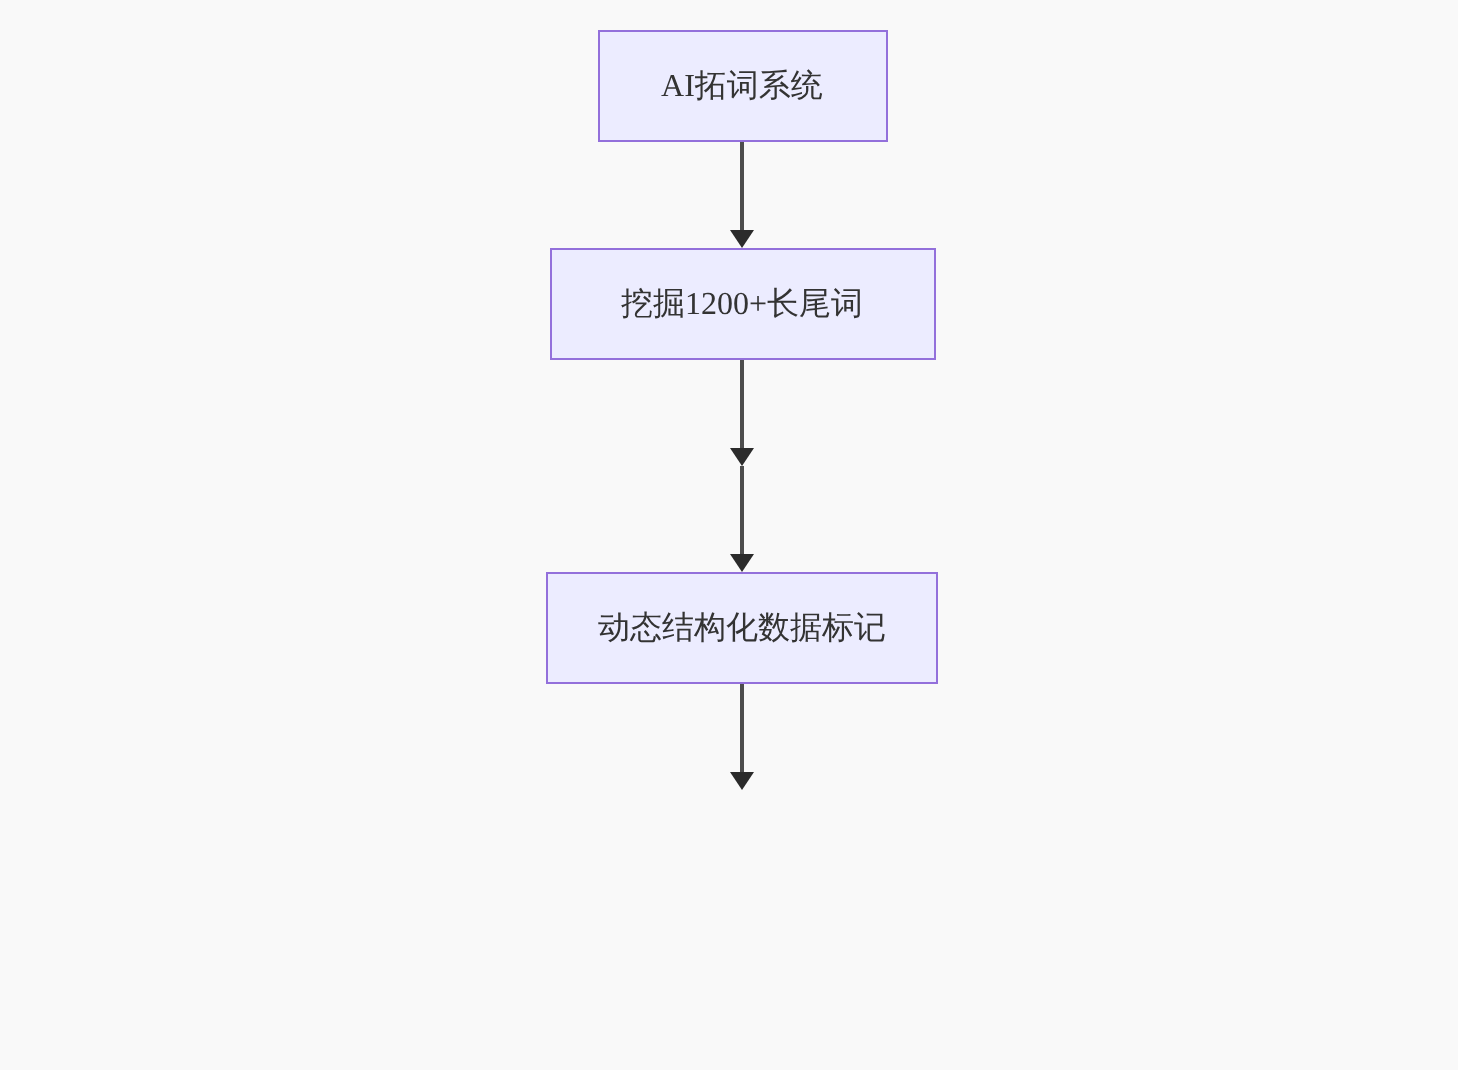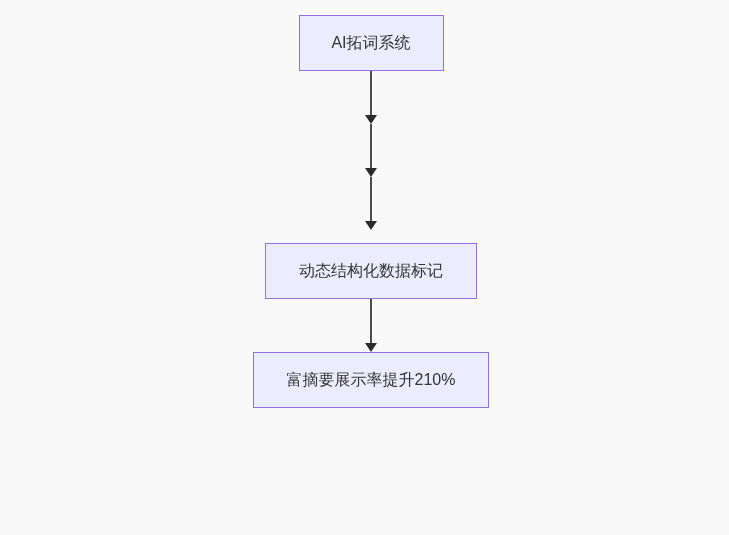--- a/index.html
+++ b/index.html
@@ -19,38 +19,39 @@
     height: 535px;
   }
   .flow-column {
     position: absolute;
     left: 371px;
     top: 15px;
     transform: translateX(-50%);
     display: flex;
     flex-direction: column;
     align-items: center;
+    font-family: Liberation Serif, serif;
   }
   .node {
     box-sizing: border-box;
     height: 56px;
     background: #ECECFF;
     border: 1px solid #9370DB;
     display: flex;
     align-items: center;
     justify-content: center;
     font-size: 16px;
     color: #333333;
     white-space: nowrap;
     text-align: center;
   }
   .n0 { width: 145px; }
   .n1 { width: 193px; }
   .n2 { width: 219px; }
-  .n3 { width: 212px; margin-top: 13px; }
+  .n3 { width: 196px; }
   .n4 { width: 236px; }
   .arrow {
     height: 53px;
     display: flex;
     flex-direction: column;
     align-items: center;
   }
   .arrow .line {
     width: 2px;
     flex: 1 1 auto;
@@ -71,35 +72,35 @@
 <div class="canvas">
   <div class="flow-column">
 
     <div class="node n0">AI拓词系统</div>
 
     <div class="arrow">
       <div class="line"></div>
       <div class="head"></div>
     </div>
 
+    <div class="node n1">挖掘1200+长尾词</div>
 
     <div class="arrow">
       <div class="line"></div>
       <div class="head"></div>
     </div>
 
 
     <div class="arrow">
       <div class="line"></div>
       <div class="head"></div>
     </div>
 
     <div class="node n3">动态结构化数据标记</div>
 
     <div class="arrow">
       <div class="line"></div>
       <div class="head"></div>
     </div>
 
-    <div class="node n4">富摘要展示率提升210%</div>
 
   </div>
 </div>
 
 </body></html>

